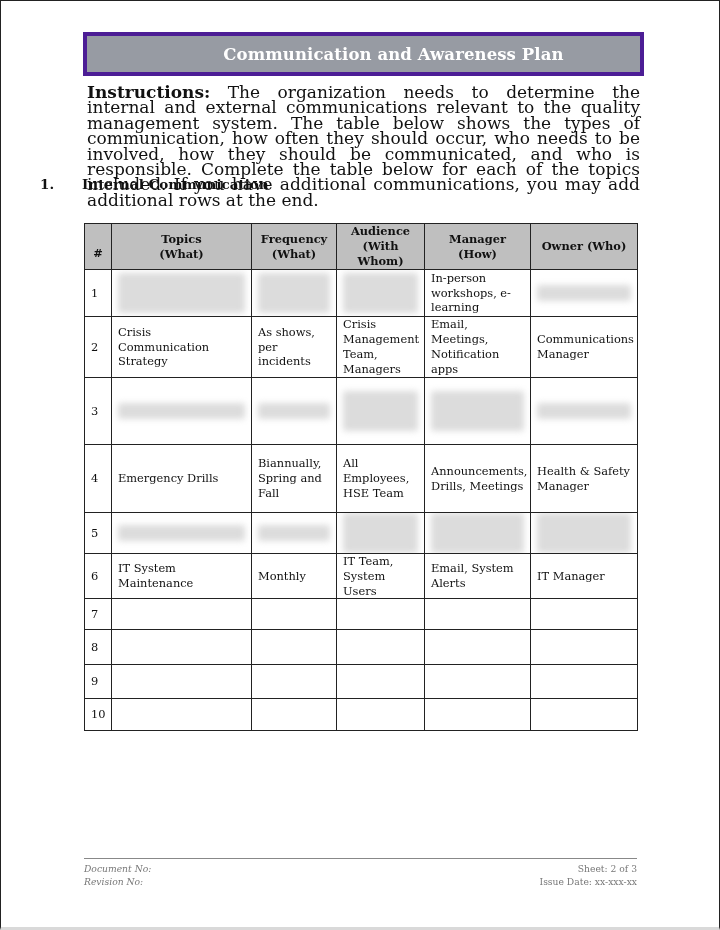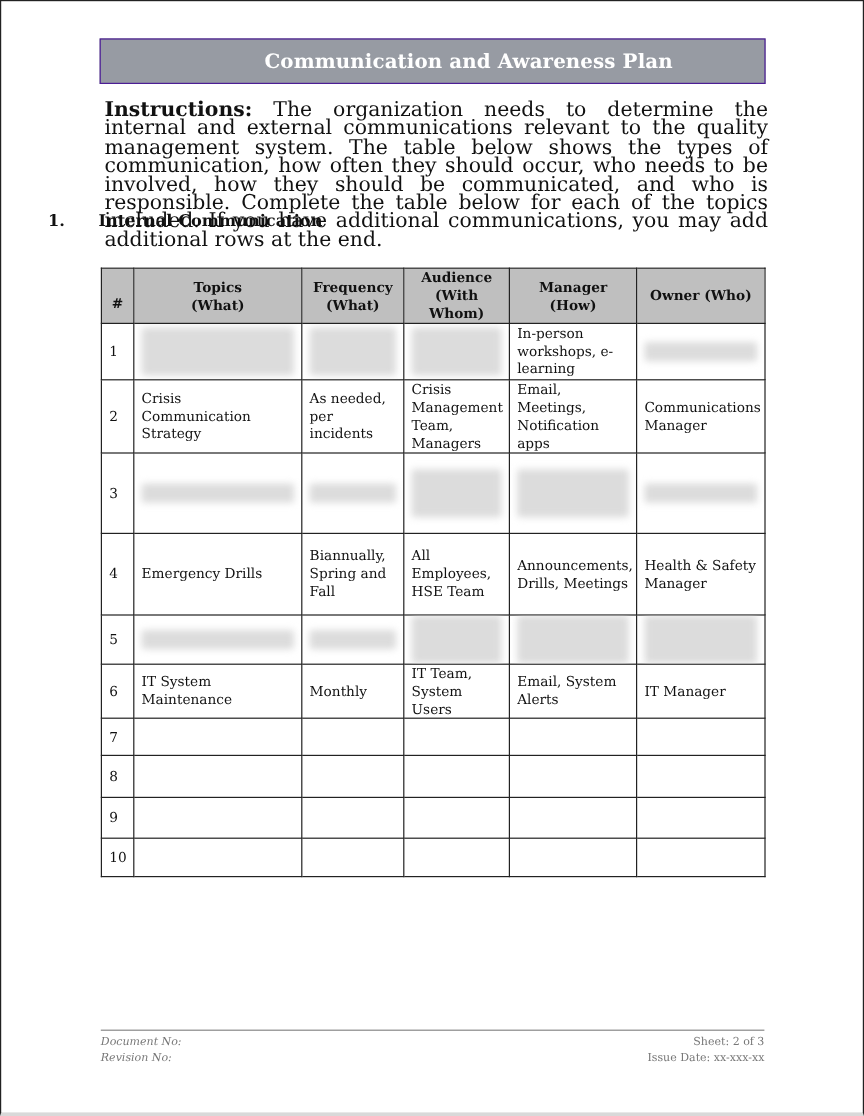--- a/index.html
+++ b/index.html
@@ -7,21 +7,21 @@
       width: 720px; height: 930px; background: #ffffff;
       font-family: "DejaVu Serif", "Liberation Serif", serif;
       color: #111; position: relative; overflow: hidden;
     }
     .page-border {
       position: absolute; left: 0; top: 0; width: 718px; height: 926px;
       border: 1px solid #222; border-bottom: 3px solid #d9d9d9;
     }
     .title-bar {
       position: absolute; left: 83px; top: 32px; width: 553px; height: 36px;
-      background: #979ba3; border: 1px solid #4c1d95;
+      background: #979ba3; border: 4px solid #4c1d95;
       display: flex; align-items: center; justify-content: center;
     }
     .title-bar span {
       color: #ffffff; font-weight: bold; font-size: 16.5px; margin-left: 60px;
       letter-spacing: 0.1px;
     }
     .instructions {
       position: absolute; left: 87px; top: 85px; width: 553px;
       font-size: 17px; line-height: 15.4px; text-align: justify;
     }
@@ -105,21 +105,21 @@
           <span class="blur tall"></span>
         </td>
         <td>In-person workshops, e-learning</td>
         <td>
           <span class="blur short"></span>
         </td>
       </tr>
       <tr style="height: 61px;">
         <td class="num">2</td>
         <td>Crisis Communication Strategy</td>
-        <td>As needed, per incidents</td>
+        <td>As shows, per incidents</td>
         <td>Crisis Management Team, Managers</td>
         <td>Email, Meetings, Notification apps</td>
         <td>Communications Manager</td>
       </tr>
       <tr style="height: 67px;">
         <td class="num">3</td>
         <td>
           <span class="blur short"></span>
         </td>
         <td>

